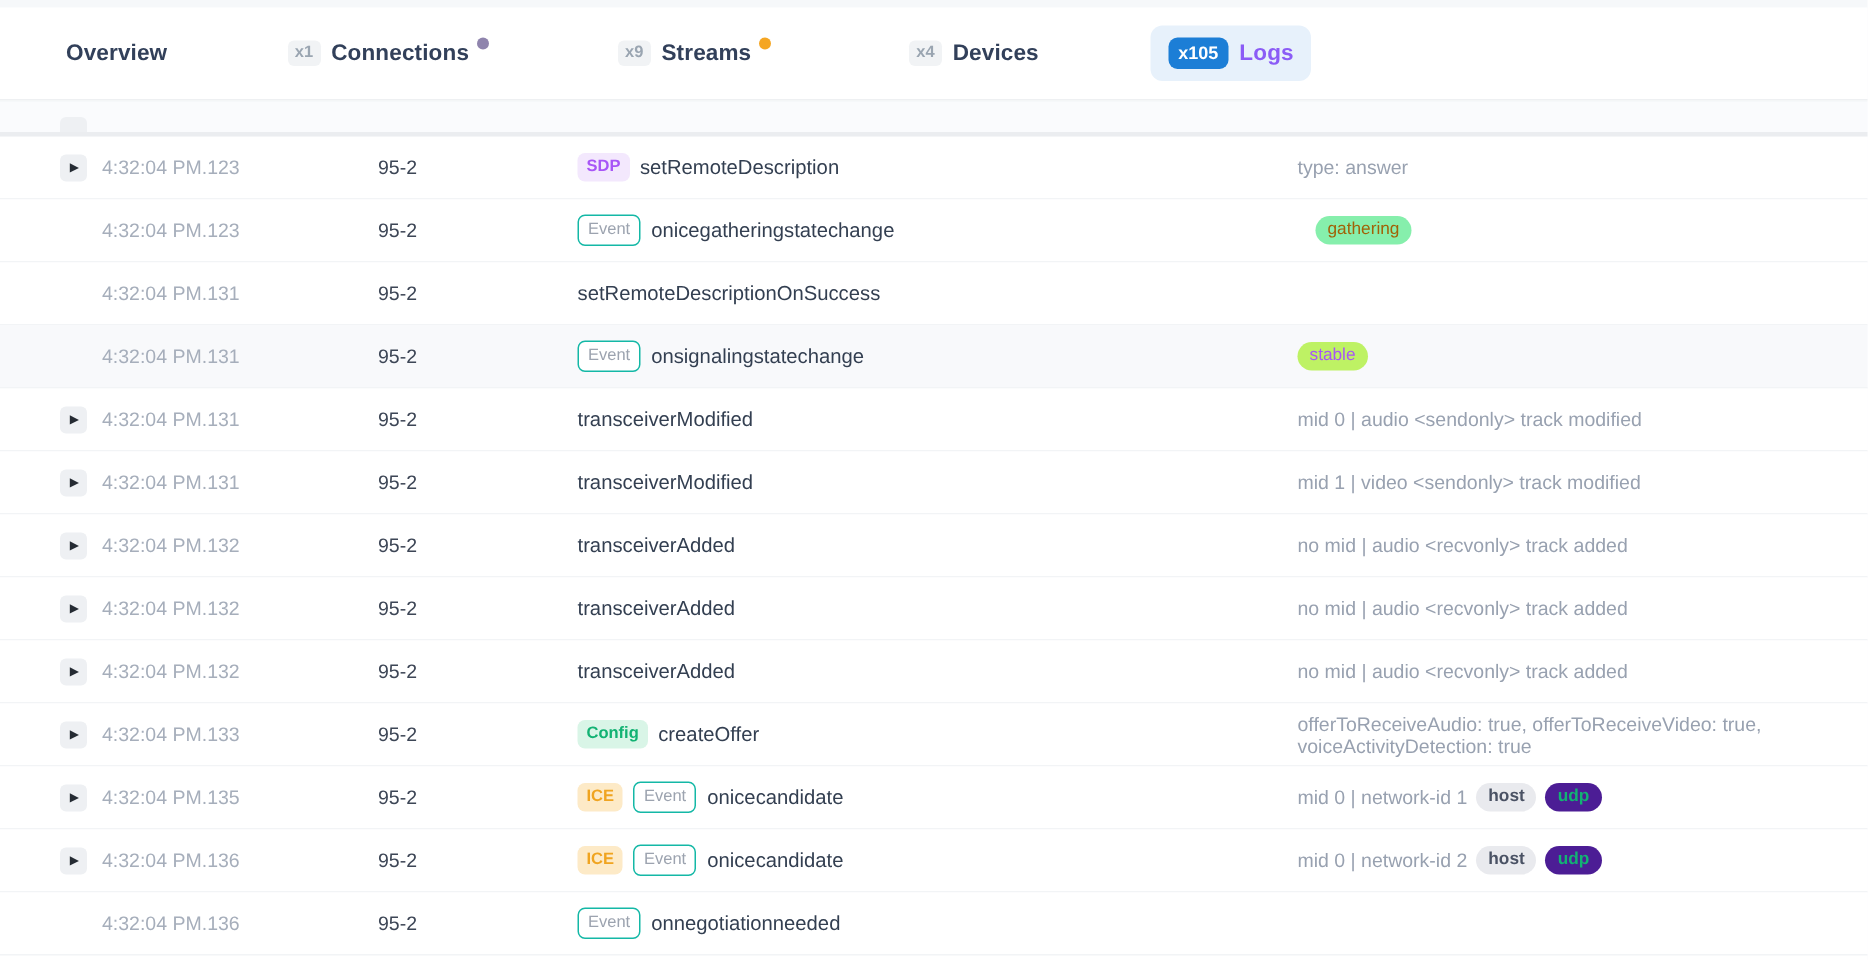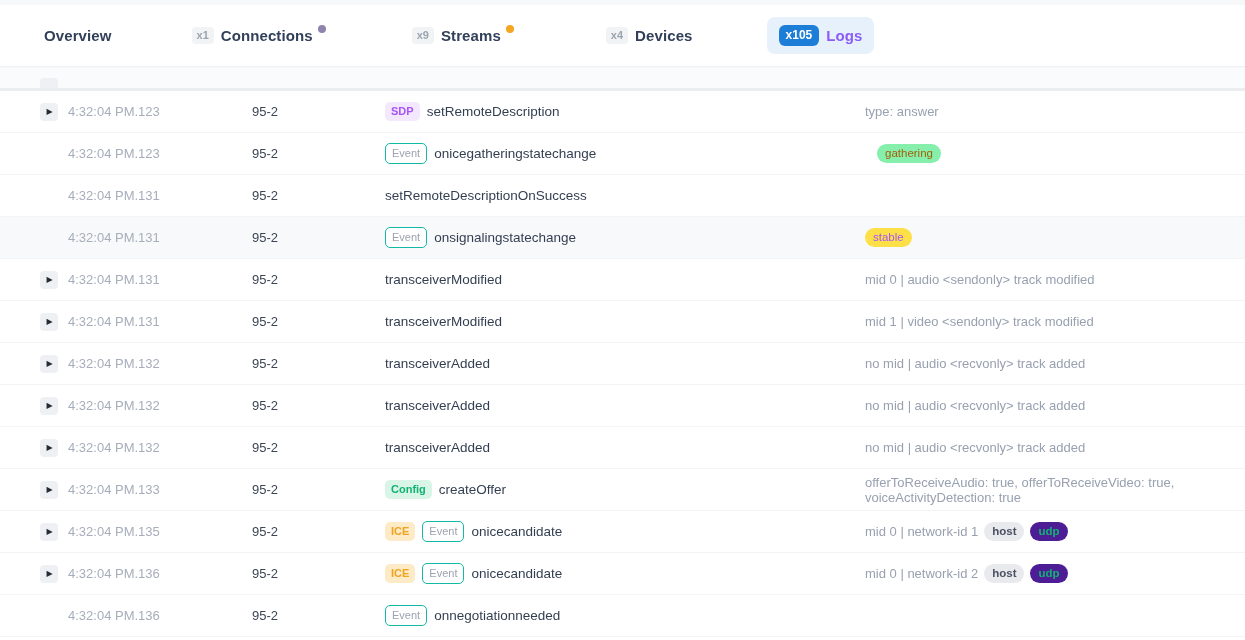--- a/index.html
+++ b/index.html
@@ -63,21 +63,21 @@
   
   .ebadge { font-size:11px; line-height:1.2; padding:3px 6px; border-radius:5px; font-weight:700; }
   .ebadge.sdp    { background:#f3e8fd; color:#a855f7; }
   .ebadge.config { background:#d9f5e7; color:#12b273; }
   .ebadge.ice    { background:#fdeac7; color:#f0a420; }
   .ebadge.event  { background:#ffffff; color:#9ca3af; font-weight:400; border:1px solid #14b8a6; }
 
   
   .pill { font-size:11.5px; line-height:1.2; padding:3px 8px; border-radius:999px; font-weight:400; }
   .pill.yellow { background:#86efac; color:#a16207;margin-left:12px; }
-  .pill.purple { background:#fde047; color:#a855f7; }
+  .pill.purple { background:#bef264; color:#a855f7; }
   .pill.gray   { background:#e9eaee; color:#4a5264; font-weight:700; }
   .pill.green  { background:#4c1d95; color:#12b273; font-weight:700; }
 </style>
 </head>
 <body>
 
 <div class="tabbar">
     <div class="tab m-overview">
 
     <span class="tab-label">Overview</span>

